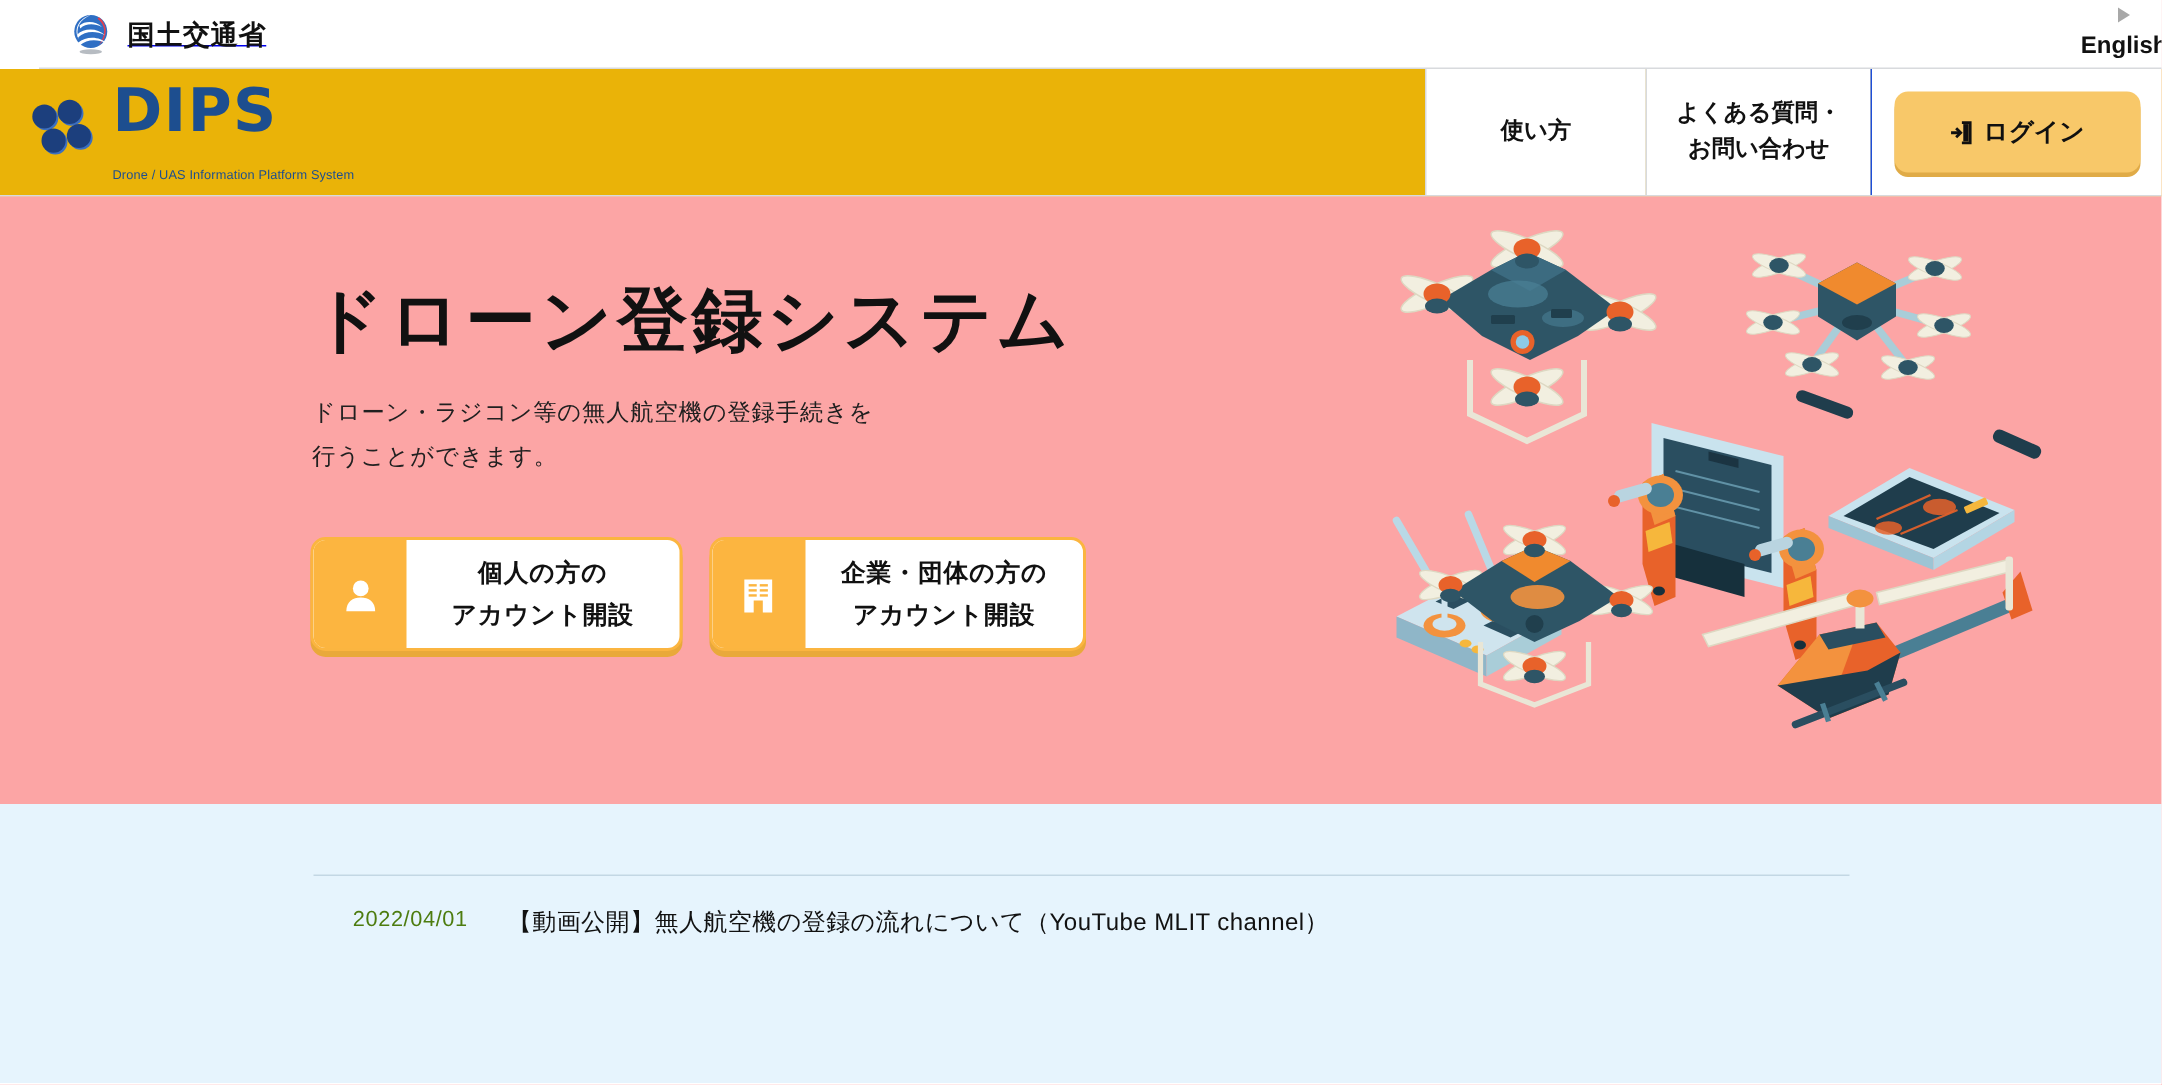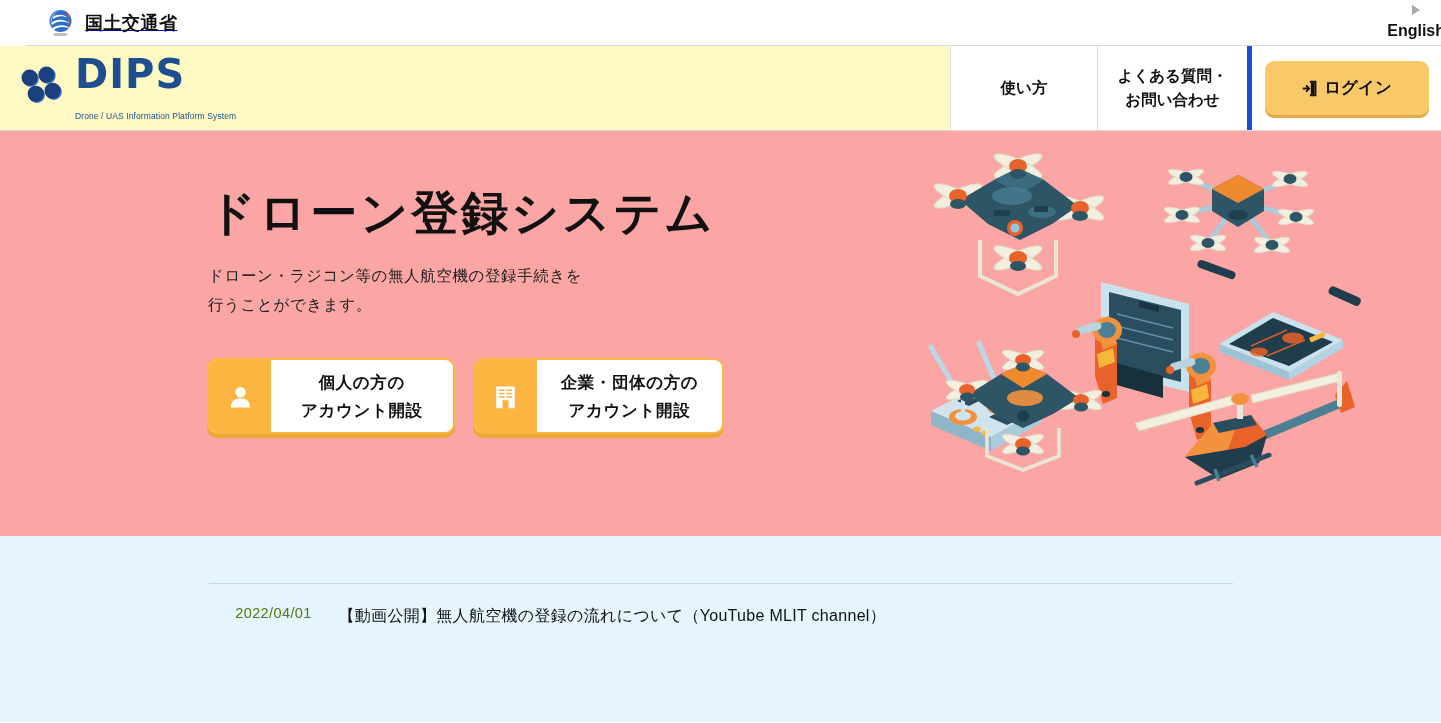--- a/index.html
+++ b/index.html
@@ -55,21 +55,21 @@
     border-top: 5.5px solid transparent;
     border-bottom: 5.5px solid transparent;
   }
 
   
   .header {
     height: 85px;
     width: 100%;
     display: flex;
     align-items: stretch;
-    background: #fef9c3;
+    background: #eab308;
     border-bottom: 1px solid #d8dadd;
   }
   .logo-area {
     flex: 1 1 auto;
     display: flex;
     align-items: center;
     padding-left: 20px;
   }
   .dips-logo {
     display: flex;
@@ -109,21 +109,21 @@
     cursor: pointer;
     background: #fff;
   }
   .nav-cell.howto { width: 147px; }
   .nav-cell.faq { width: 150px; }
   .login-cell {
     width: 194px;
     display: flex;
     align-items: center;
     justify-content: center;
-    border-left: 5px solid #1d4ed8;
+    border-left: 1px solid #1d4ed8;
     background: #fff;
   }
   .login-btn {
     width: 164px;
     height: 54px;
     border: none;
     border-radius: 9px;
     background: #f8c869;
     box-shadow: 0 3px 0 #e0ab47;
     color: #101010;

